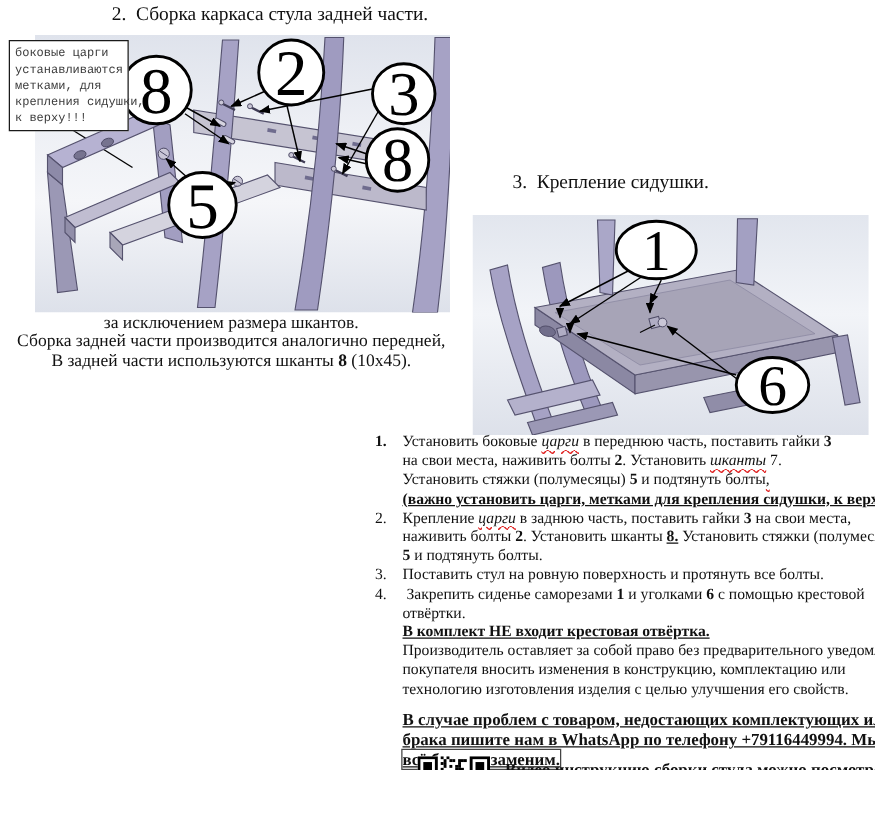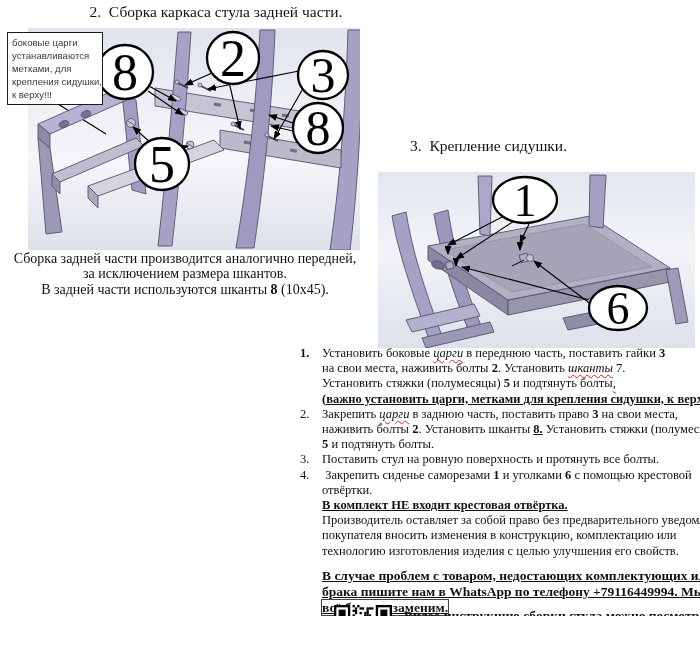--- a/index.html
+++ b/index.html
@@ -2,21 +2,21 @@
 <html><head>
 <meta charset="utf-8">
 <style>
   html,body{margin:0;padding:0;background:#fff;}
   .page{position:relative;width:700px;height:616px;background:#ffffff;overflow:hidden;
         font-family:"Liberation Serif","DejaVu Serif",serif;color:#111;}
   .sec-title{position:absolute;font-size:15.5px;white-space:nowrap;}
   #title-sec2{left:0;top:3px;width:432px;text-align:center;}
   #title-sec3{left:410px;top:137px;text-align:right;}
   .notebox{position:absolute;left:7px;top:32px;width:86px;border:1.4px solid #1a1a1a;background:#fff;
-           padding:3px 4px;font-family:Liberation Sans, sans-serif;font-size:9.6px;
+           padding:3px 4px;font-family:Liberation Mono, monospace;font-size:9.6px;
            line-height:13px;color:#3b3b3b;z-index:4;}
   .notebox .tline{white-space:nowrap;}
   .diagram{position:absolute;}
   #diagram-back{left:28px;top:28px;}
   #diagram-seat{left:378px;top:172px;}
   .caption{position:absolute;left:0;top:251px;width:370px;text-align:center;
            font-size:14px;line-height:15.4px;}
   .caption .tline{white-space:nowrap;}
   .instructions{position:absolute;left:296px;top:346px;width:404px;font-size:12.5px;line-height:15.2px;}
   .ins-block{display:flex;}
@@ -169,22 +169,22 @@
       <ellipse class="co" cx="290" cy="100" rx="25" ry="25"></ellipse>
       <text class="co-num" x="290" y="117" font-size="50">8</text>
     </g>
     <g>
       <ellipse class="co" cx="134" cy="136" rx="27" ry="26"></ellipse>
       <text class="co-num" x="134" y="154" font-size="52">5</text>
     </g>
   </svg>
 
   <div class="caption">
+      <div class="tline"><span>за исключением размера шкантов.</span></div>
       <div class="tline"><span>Сборка задней части производится аналогично передней,</span></div>
-      <div class="tline"><span>за исключением размера шкантов.</span></div>
       <div class="tline"><span>В задней части используются шканты </span><span class="b">8</span><span> (10x45).</span></div>
     </div>
 
   <div class="sec-title" id="title-sec3">3.&nbsp; Крепление сидушки.</div>
 
   <svg class="diagram" id="diagram-seat" width="317" height="176" viewBox="0 0 317 176">
     <defs>
       <linearGradient id="bg2" x1="0" y1="0" x2="0" y2="1">
         <stop offset="0" stop-color="#e2e6ee"></stop>
           <stop offset="0.45" stop-color="#f2f4f8"></stop>
@@ -254,21 +254,21 @@
         <div class="ins-content">
           <div class="tline"><span>Установить боковые </span><span class="sq">царги</span><span> в переднюю часть, поставить гайки </span><span class="b">3</span></div>
           <div class="tline"><span>на свои места, наживить болты </span><span class="b">2</span><span>. Установить </span><span class="sq">шканты</span><span> 7.</span></div>
           <div class="tline"><span>Установить стяжки (полумесяцы) </span><span class="b">5</span><span> и подтянуть болты</span><span class="sq">,</span></div>
           <div class="tline"><span class="b u">(важно установить царги, метками для крепления сидушки, к верху!)</span></div>
         </div>
       </div>
       <div class="ins-block">
         <div class="ins-num">2.</div>
         <div class="ins-content">
-          <div class="tline"><span>Закрепить </span><span class="sq">царги</span><span> в заднюю часть, поставить право </span><span class="b">3</span><span> на свои места,</span></div>
+          <div class="tline"><span>Крепление </span><span class="sq">царги</span><span> в заднюю часть, поставить гайки </span><span class="b">3</span><span> на свои места,</span></div>
           <div class="tline"><span>наживить болты </span><span class="b">2</span><span>. Установить шканты </span><span class="b u">8.</span><span> Установить стяжки (полумесяцы)</span></div>
           <div class="tline"><span class="b">5</span><span> и подтянуть болты.</span></div>
         </div>
       </div>
       <div class="ins-block">
         <div class="ins-num">3.</div>
         <div class="ins-content">
           <div class="tline"><span>Поставить стул на ровную поверхность и протянуть все болты.</span></div>
         </div>
       </div>

